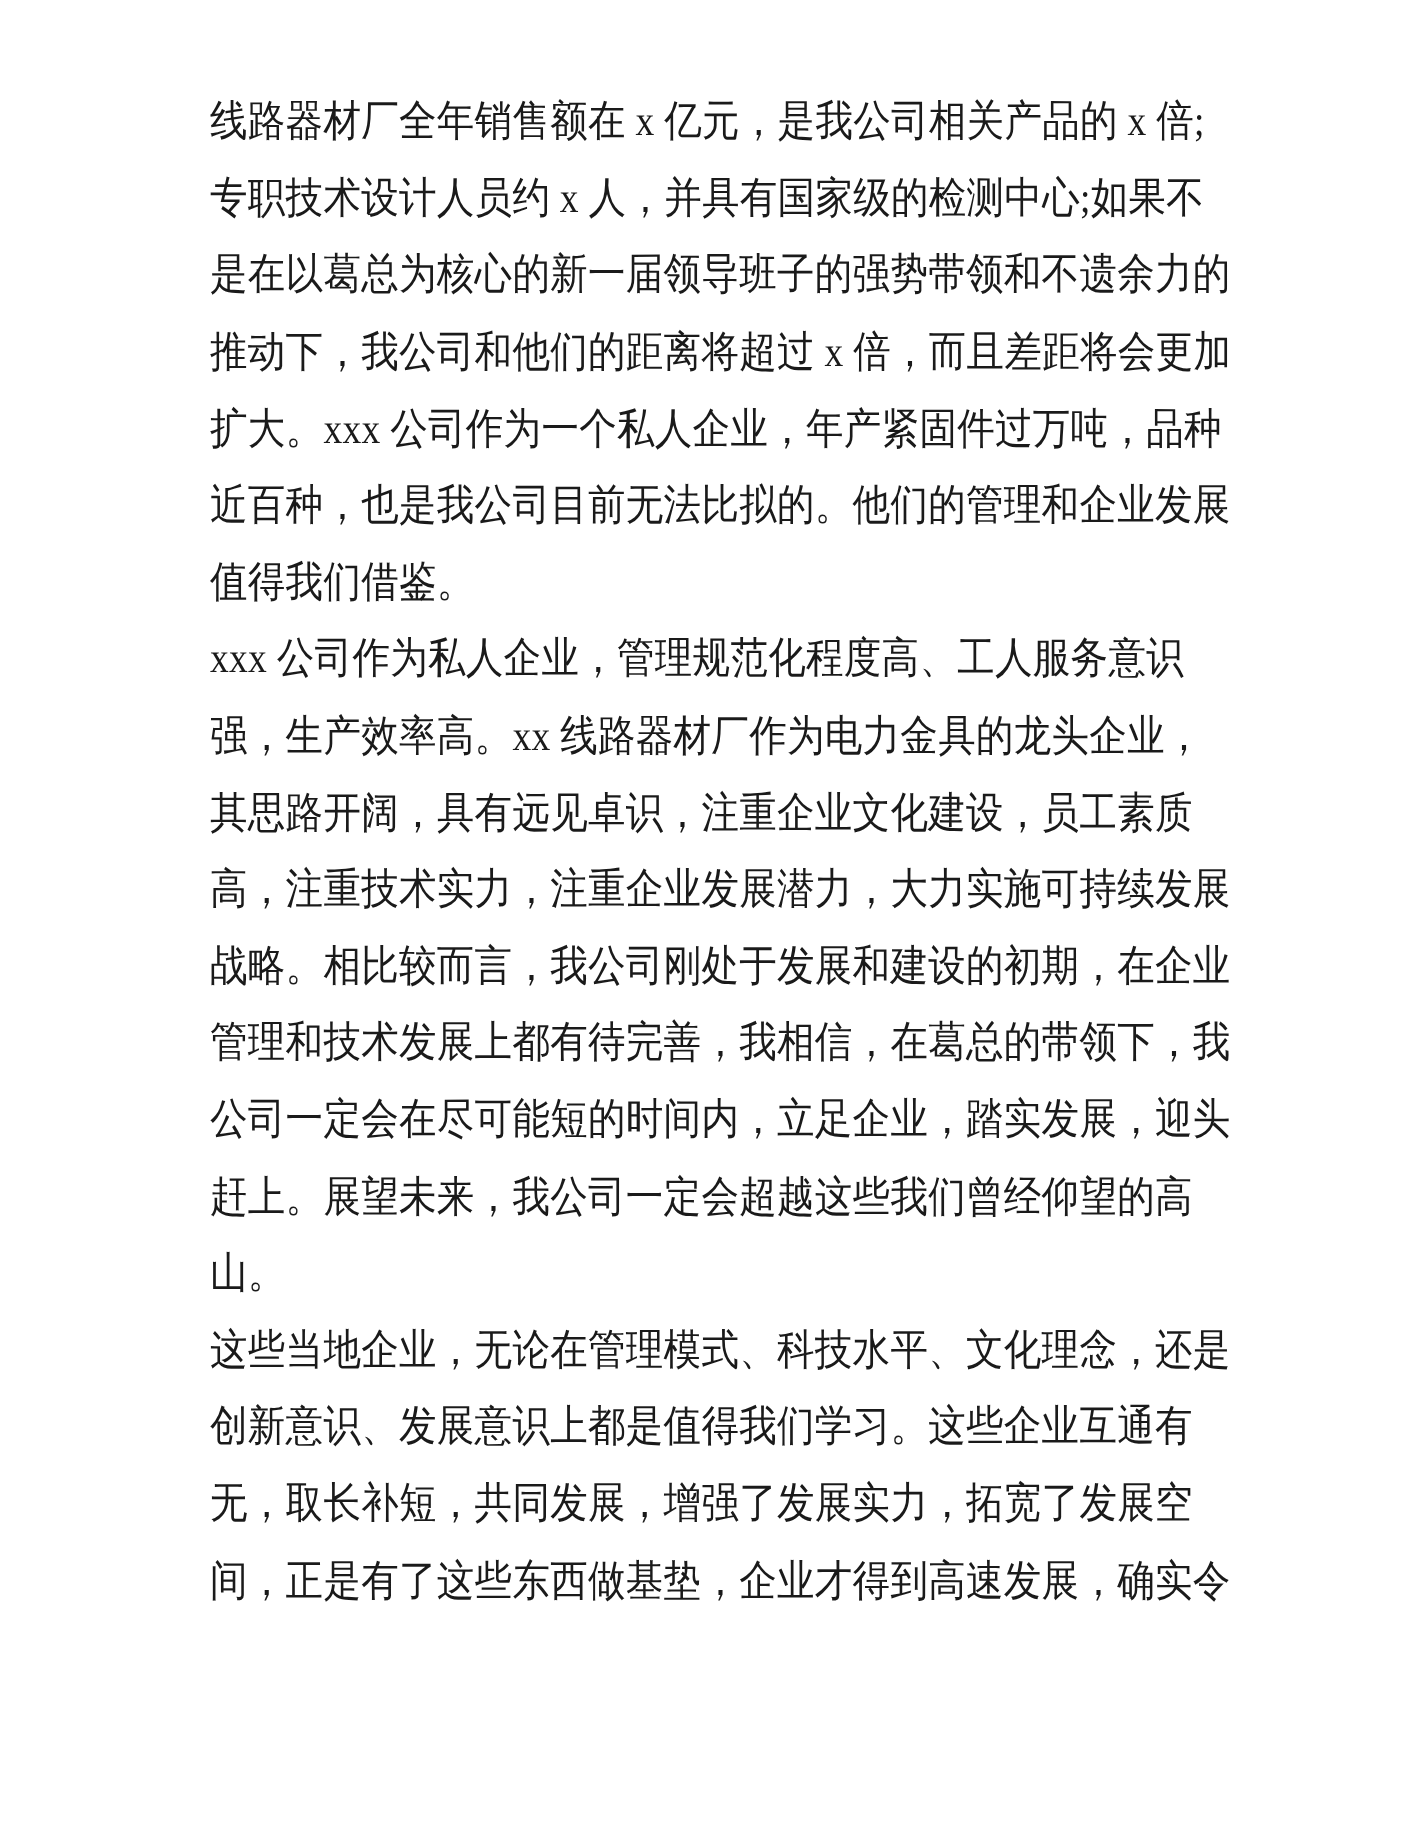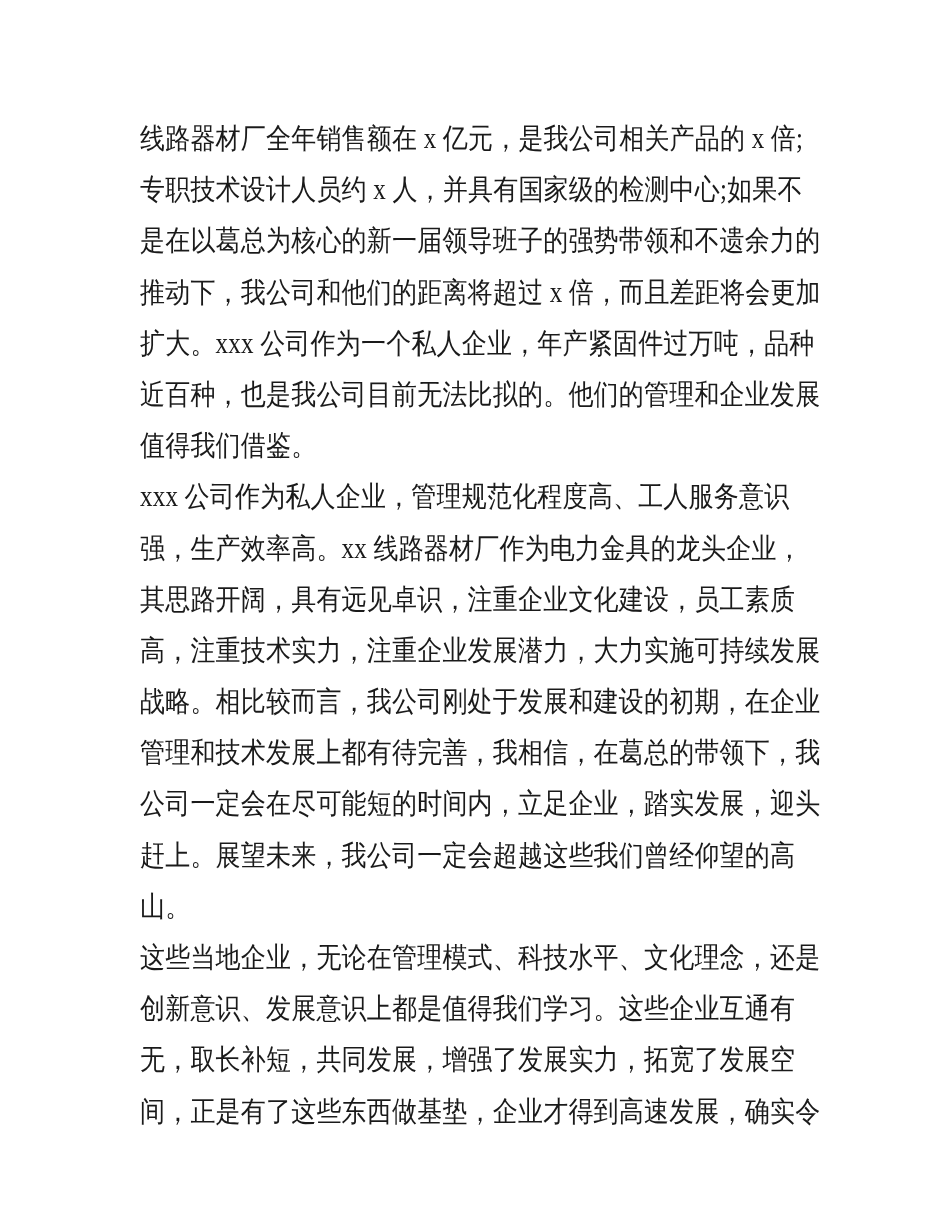--- a/index.html
+++ b/index.html
@@ -10,21 +10,21 @@
   body {
     width: 950px;
     height: 1229px;
     overflow: hidden;
     font-family: "Liberation Serif", "DejaVu Serif", serif;
   }
   .doc-page {
     box-sizing: border-box;
     width: 950px;
     height: 1229px;
-    padding: 113px 138px 0 140px;
+    padding: 56px 138px 0 140px;
     background: #ffffff;
   }
   .text-line {
     height: 51.2px;
     line-height: 51.2px;
     font-size: 25px;
     color: #1a1a1a;
     white-space: nowrap;
     letter-spacing: 0.2px;
     

